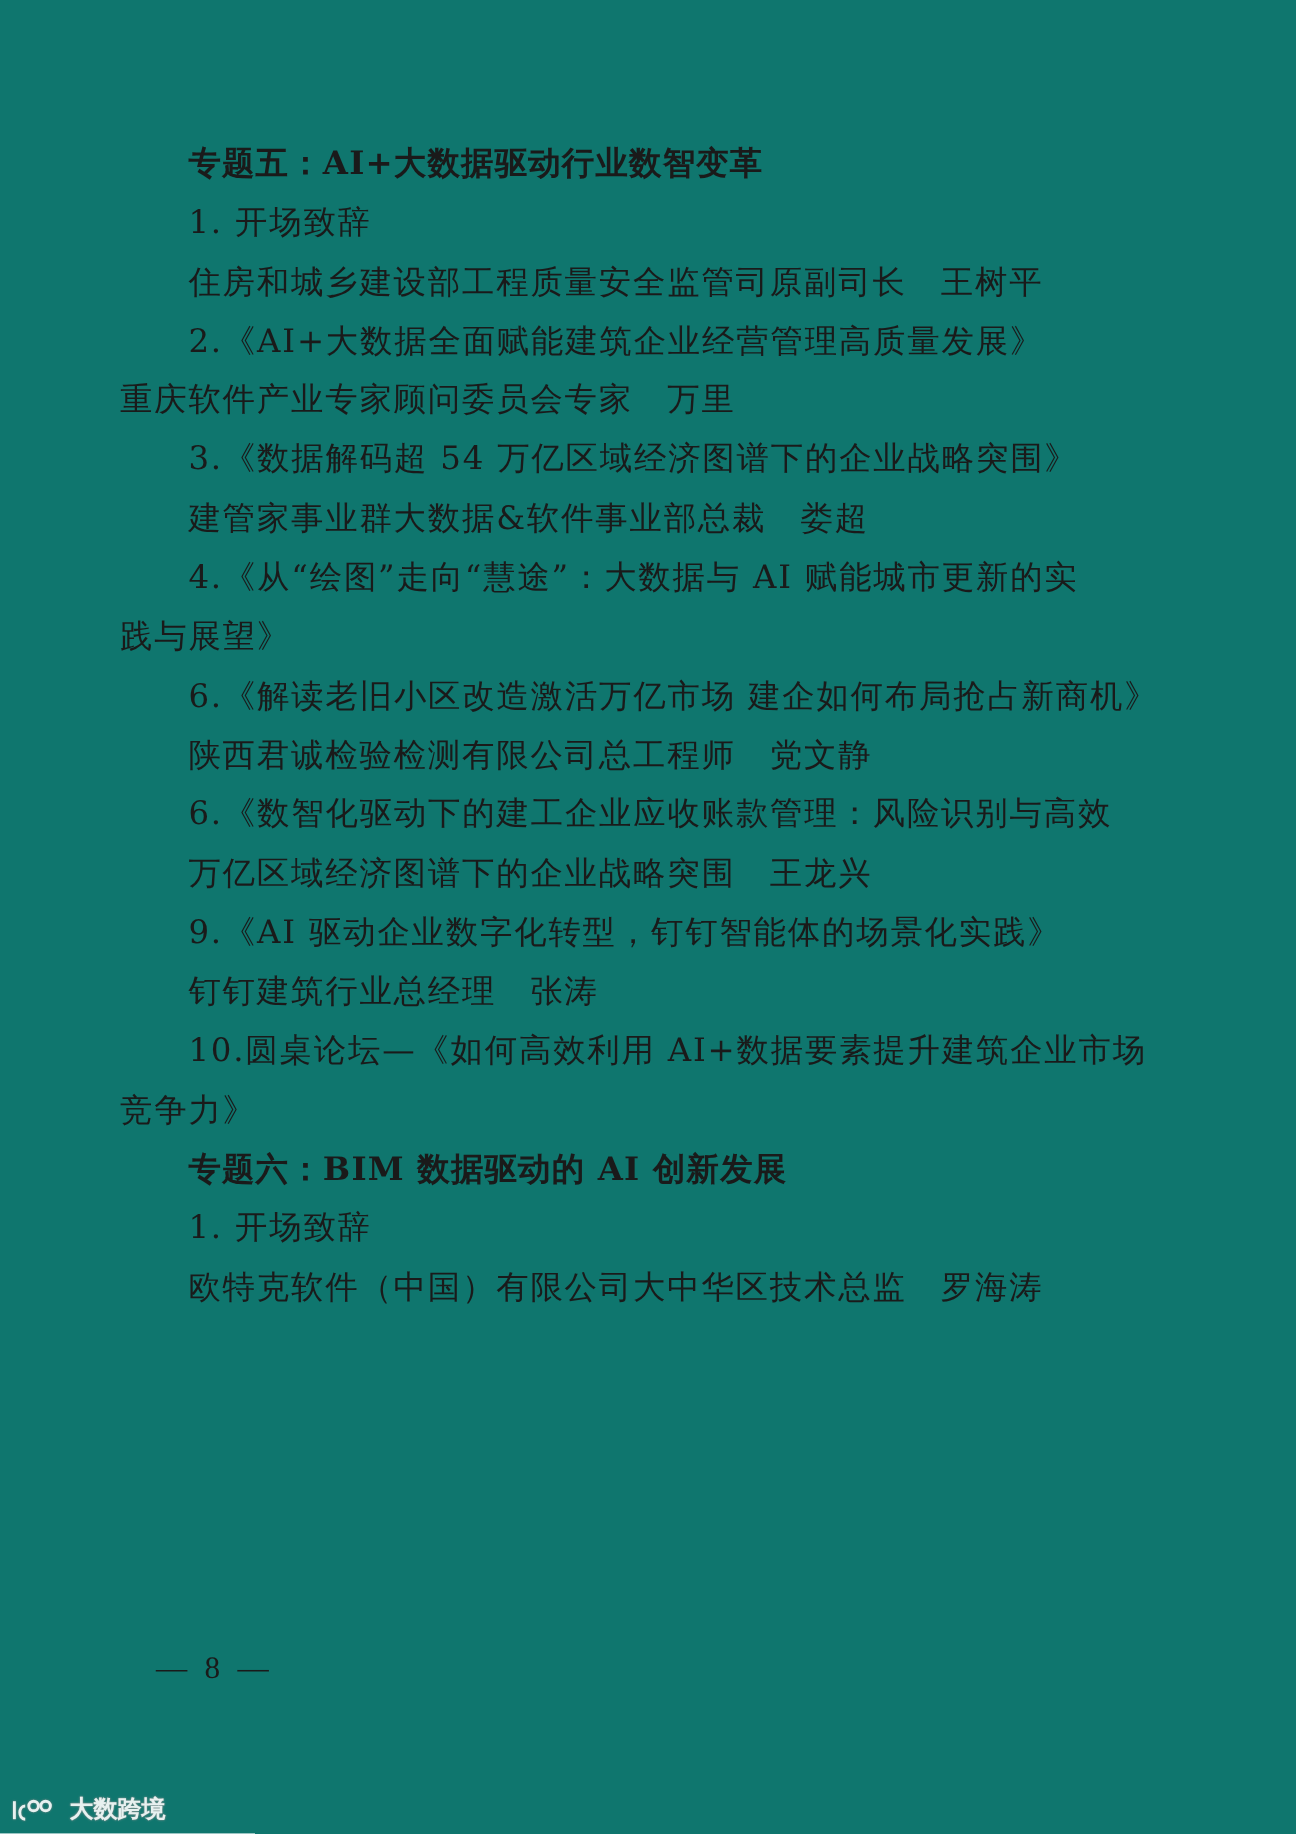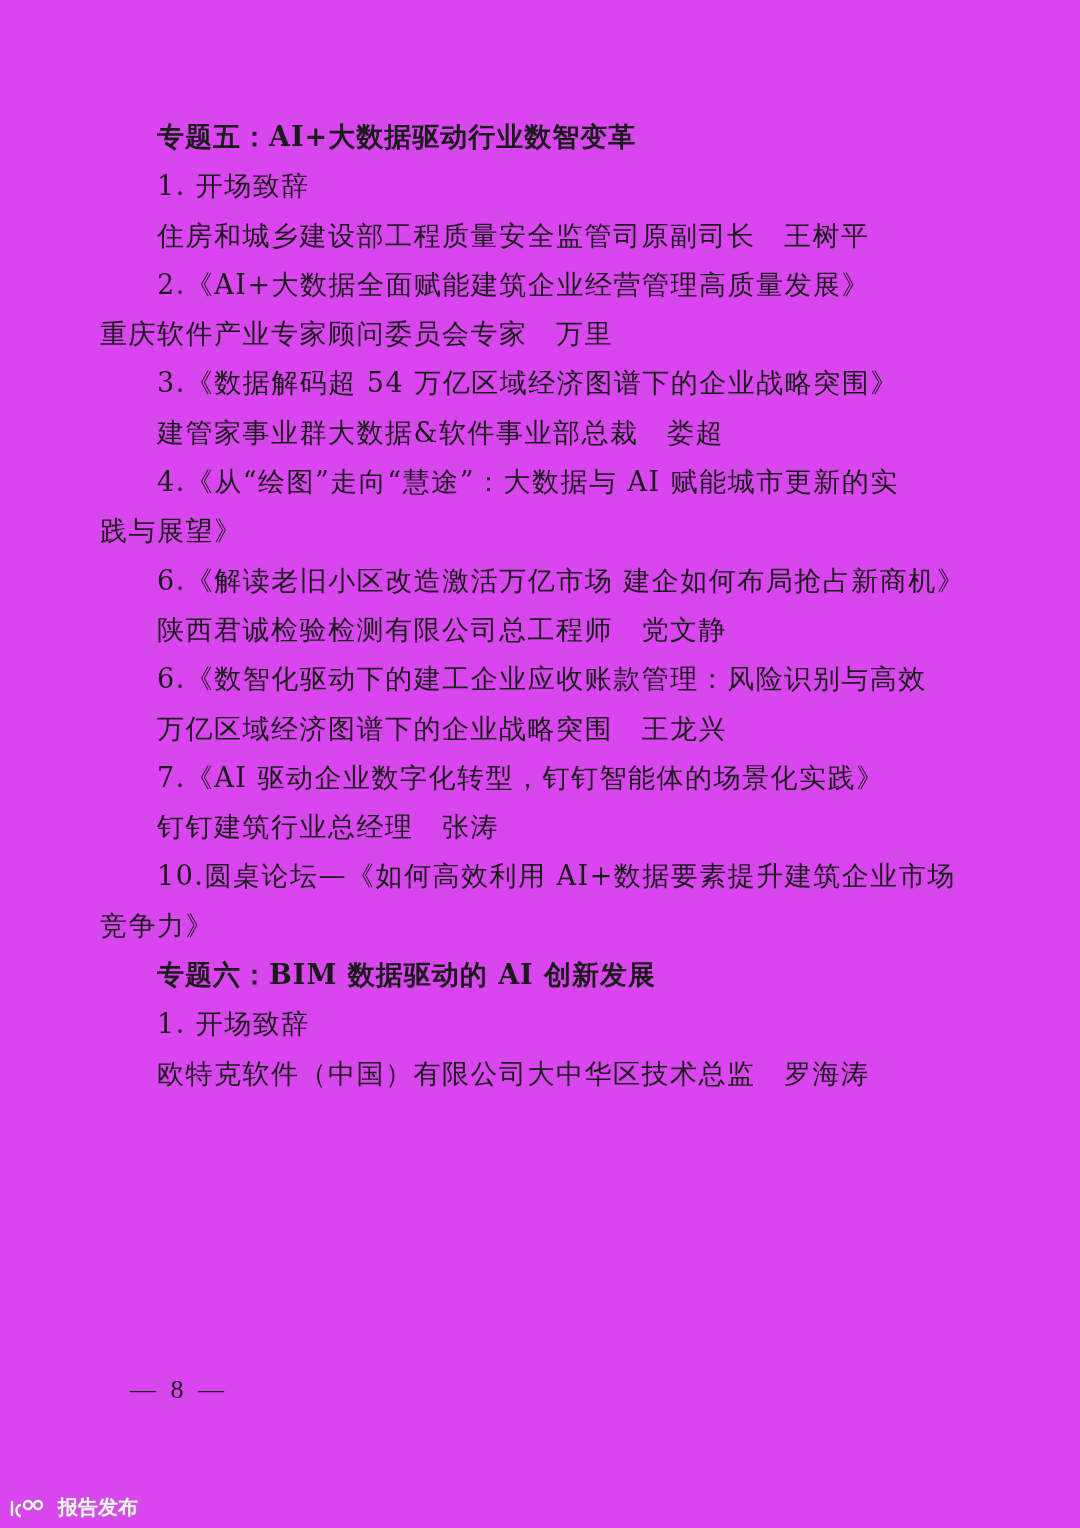--- a/index.html
+++ b/index.html
@@ -14,21 +14,21 @@
       overflow: hidden;
       font-family: "DejaVu Serif", "Liberation Serif", serif;
       color: #1a1a1a;
     }
     .page {
       position: absolute;
       left: 0;
       top: 0;
       width: 1080px;
       height: 1528px;
-      background: #d946ef;
+      background: #0f766e;
     }
     .content {
       position: absolute;
       left: 100px;
       top: 112px;
       width: 820px;
     }
     .line {
       font-size: 27px;
       line-height: 49.3px;
@@ -84,21 +84,21 @@
     <div class="line">2.《AI+大数据全面赋能建筑企业经营管理高质量发展》</div>
     <div class="line cont">重庆软件产业专家顾问委员会专家　万里</div>
     <div class="line">3.《数据解码超 54 万亿区域经济图谱下的企业战略突围》</div>
     <div class="line">建管家事业群大数据&amp;软件事业部总裁　娄超</div>
     <div class="line">4.《从“绘图”走向“慧途”：大数据与 AI 赋能城市更新的实</div>
     <div class="line cont">践与展望》</div>
     <div class="line">6.《解读老旧小区改造激活万亿市场 建企如何布局抢占新商机》</div>
     <div class="line">陕西君诚检验检测有限公司总工程师　党文静</div>
     <div class="line">6.《数智化驱动下的建工企业应收账款管理：风险识别与高效</div>
     <div class="line">万亿区域经济图谱下的企业战略突围　王龙兴</div>
-    <div class="line">7.《AI 驱动企业数字化转型，钉钉智能体的场景化实践》</div>
+    <div class="line">9.《AI 驱动企业数字化转型，钉钉智能体的场景化实践》</div>
     <div class="line">钉钉建筑行业总经理　张涛</div>
     <div class="line">10.圆桌论坛—《如何高效利用 AI+数据要素提升建筑企业市场</div>
     <div class="line cont">竞争力》</div>
     <div class="line heading">专题六：BIM 数据驱动的 AI 创新发展</div>
     <div class="line">1. 开场致辞</div>
     <div class="line">欧特克软件（中国）有限公司大中华区技术总监　罗海涛</div>
   </div>
 
   <div class="page-number">— 8 —</div>
 
@@ -106,15 +106,15 @@
     <span class="logo">
       <svg width="44" height="22" viewBox="0 0 44 22">
         <g fill="none" stroke="#ffffff" stroke-width="2.4" style="filter: drop-shadow(0 0 1px #888)">
           <path d="M4 4 L4 19"></path>
           <path d="M13 8 C7 8 7 19 13 19"></path>
           <circle cx="20" cy="8" r="4"></circle>
           <circle cx="30" cy="8" r="4"></circle>
         </g>
       </svg>
     </span>
-    <span>报告发布</span>
+    <span>大数跨境</span>
   </div>
 </div>
 
 </body></html>

